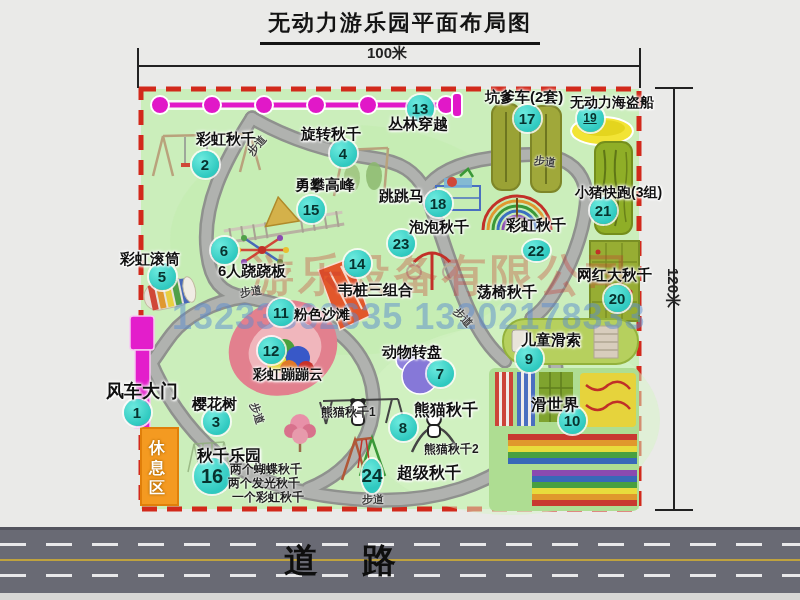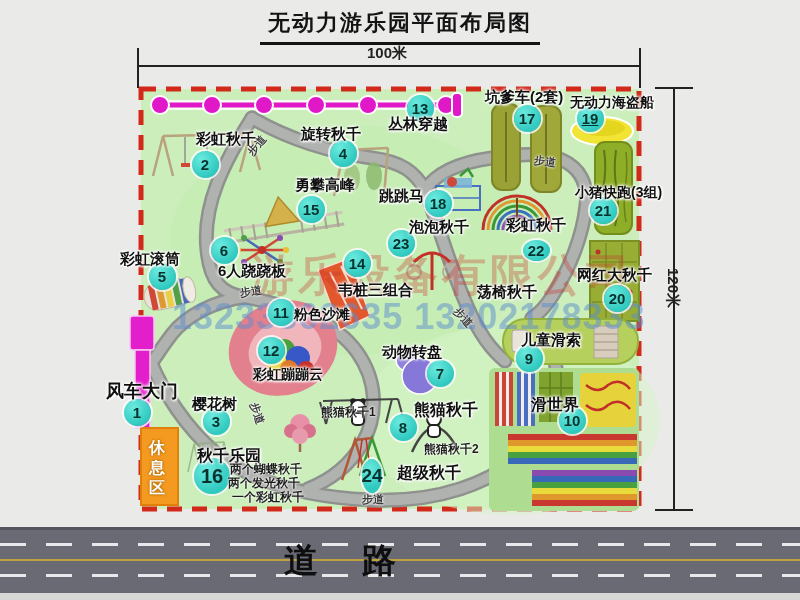--- a/index.html
+++ b/index.html
@@ -352,21 +352,21 @@
       <div class="badge" style="height: 27px; width: 27px; font-size: 15px; left: 343.5px; top: 249.5px;">14</div>
       <div class="ilabel" style="font-size: 15px; left: 338px; top: 281px;">韦桩三组合</div>
       <div class="badge" style="height: 27px; width: 27px; font-size: 15px; left: 297.5px; top: 195.5px;">15</div>
       <div class="ilabel" style="font-size: 15px; left: 268px; top: 176px; padding-left: 27px;">勇攀高峰</div>
       <div class="badge" style="height: 36px; width: 36px; font-size: 20px; left: 194px; top: 458px;">16</div>
       <div class="ilabel" style="font-size: 16px; left: 197px; top: 446px;">秋千乐园</div>
       <div class="badge" style="height: 27px; width: 27px; font-size: 15px; left: 513.5px; top: 104.5px;">17</div>
       <div class="ilabel" style="font-size: 15px; left: 475px; top: 88px; padding-left: 10px;">坑爹车(2套)</div>
       <div class="badge" style="height: 27px; width: 27px; font-size: 15px; left: 424.5px; top: 189.5px;">18</div>
       <div class="ilabel" style="font-size: 15px; left: 379px; top: 187px;">跳跳马</div>
-      <div class="badge" style="height: 27px; width: 27px; font-size: 15px; left: 576.5px; top: 104.5px; text-decoration: underline;">19</div>
+      <div class="badge" style="height: 27px; width: 27px; font-size: 12px; left: 576.5px; top: 104.5px; text-decoration: underline;">19</div>
       <div class="ilabel" style="font-size: 14px; left: 570px; top: 94px;">无动力海盗船</div>
       <div class="badge" style="height: 27px; width: 27px; font-size: 15px; left: 603.5px; top: 284.5px;">20</div>
       <div class="ilabel" style="font-size: 15px; left: 577px; top: 266px;">网红大秋千</div>
       <div class="badge" style="height: 27px; width: 27px; font-size: 15px; left: 589.5px; top: 196.5px;">21</div>
       <div class="ilabel" style="font-size: 14px; left: 575px; top: 184px;">小猪快跑(3组)</div>
       <div class="badge" style="height: 21px; width: 27px; font-size: 15px; left: 522.5px; top: 240px;">22</div>
       <div class="ilabel" style="font-size: 15px; left: 477px; top: 283px;">荡椅秋千</div>
       <div class="badge" style="height: 27px; width: 27px; font-size: 15px; left: 387.5px; top: 229.5px;">23</div>
       <div class="ilabel" style="font-size: 15px; left: 409px; top: 218px;">泡泡秋千</div>
       <div class="badge" style="height: 34px; width: 20px; font-size: 19px; left: 362px; top: 459px;">24</div>

